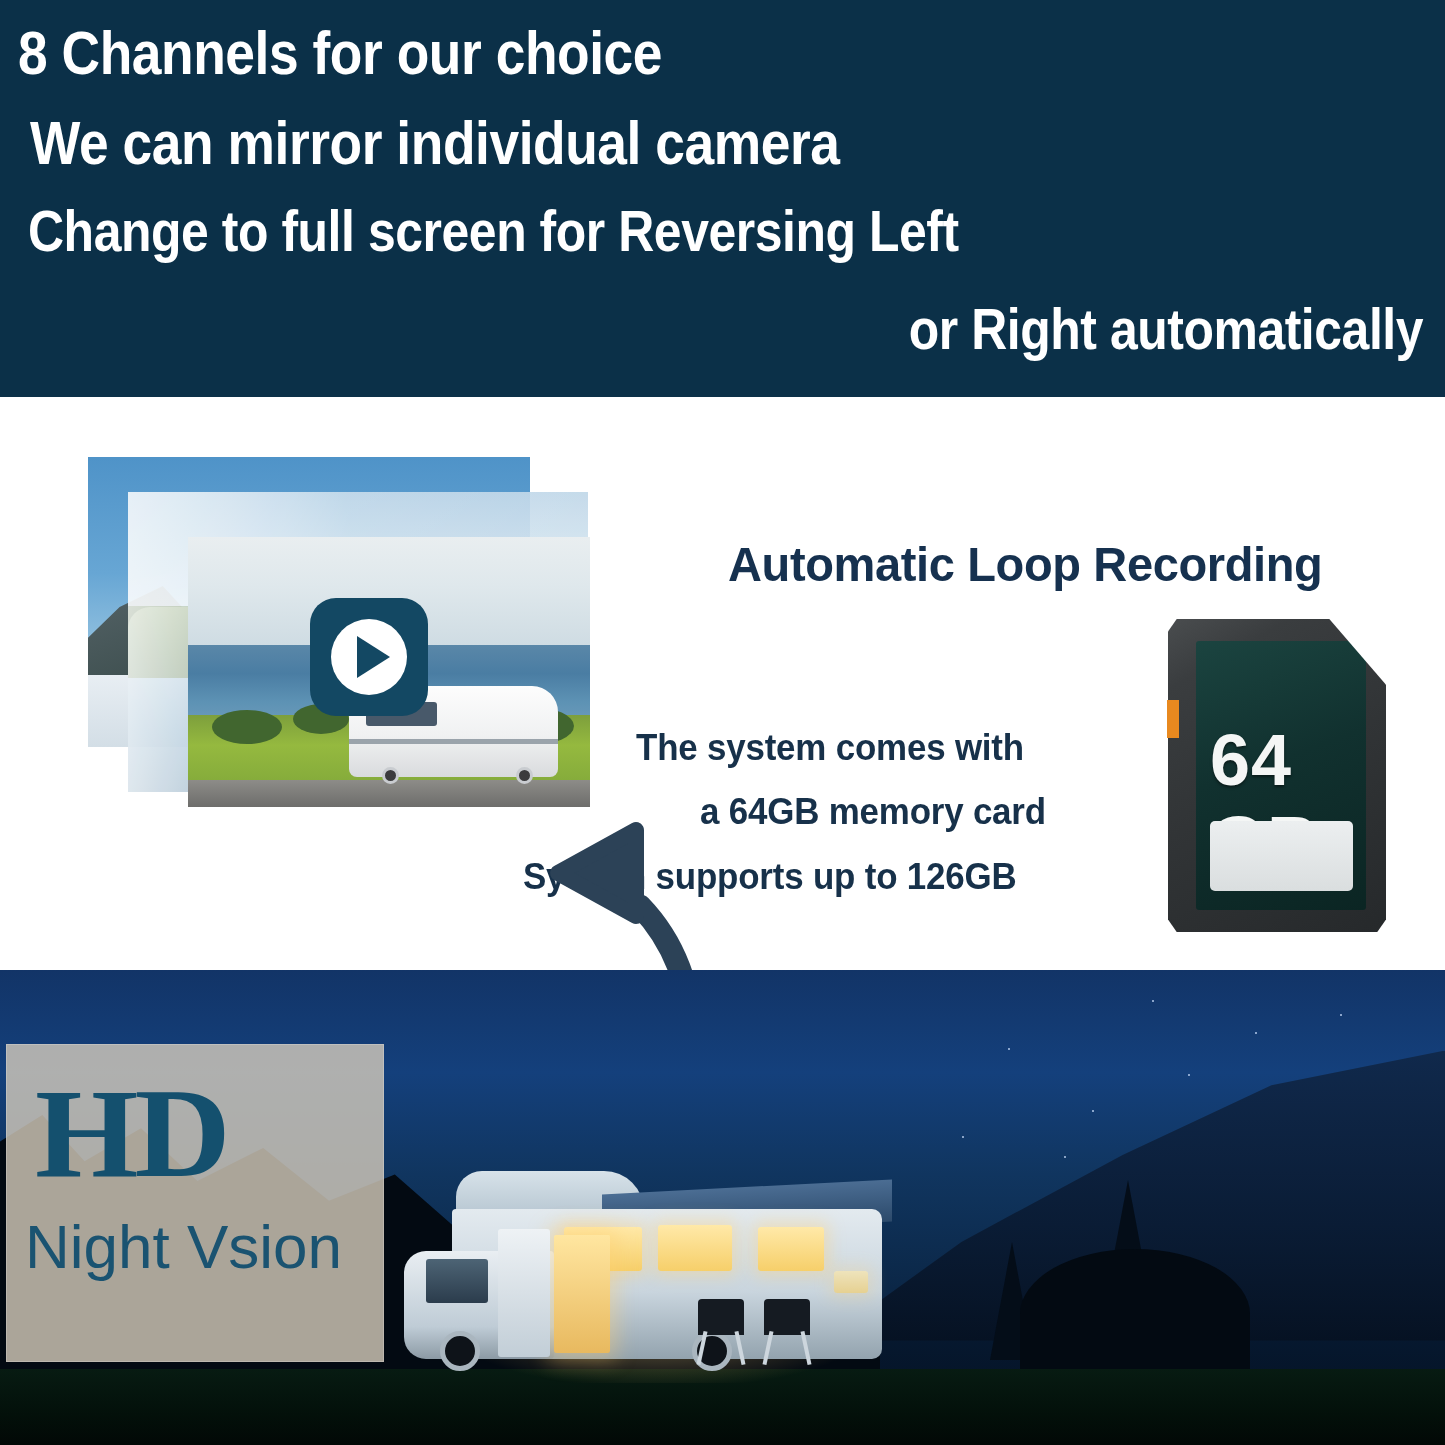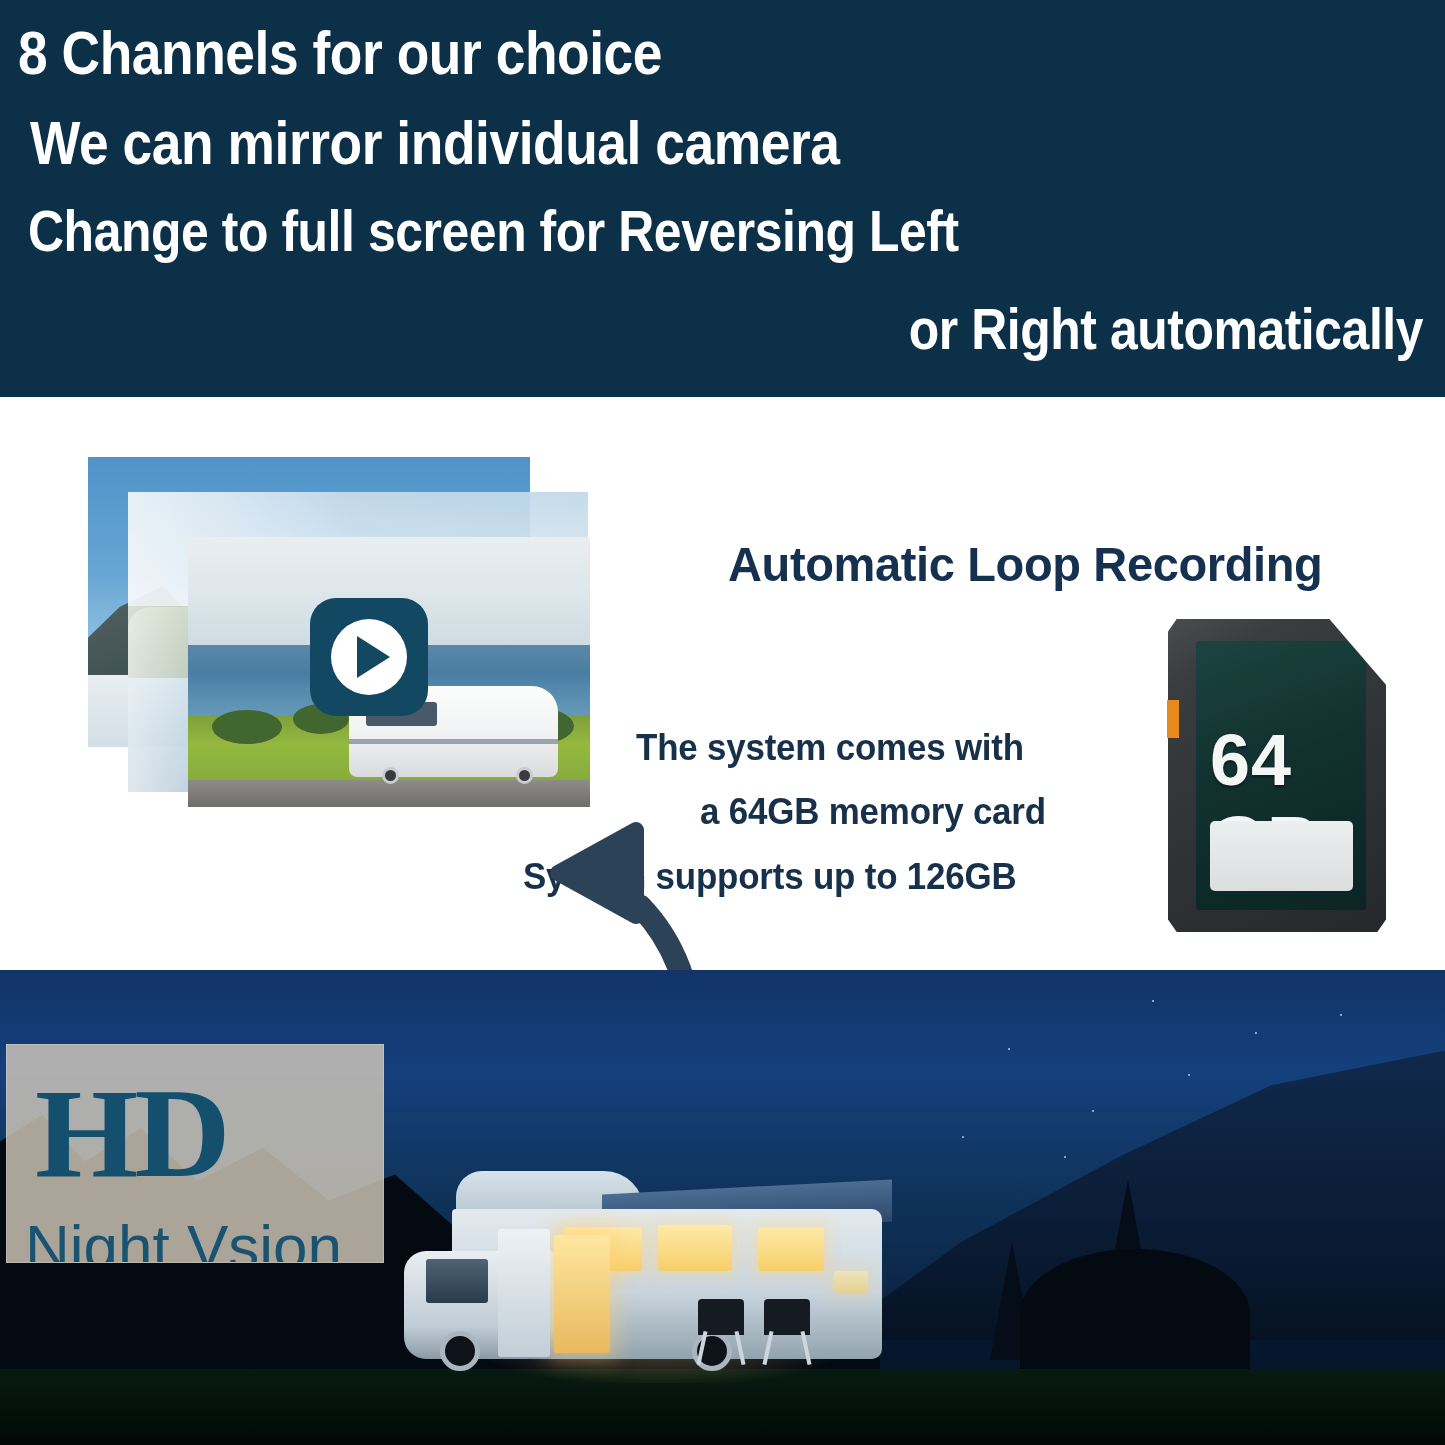--- a/index.html
+++ b/index.html
@@ -322,21 +322,21 @@
     background: #151b22; border-radius: 4px 4px 0 0;
   }
   .chair-leg {
     position: absolute; bottom: 0; width: 4px; height: 34px;
     background: #cdd6dd;
   }
 
   
   .hd-badge {
     position: absolute; left: 6px; top: 1044px;
-    width: 378px; height: 219px;
+    width: 378px; height: 318px;
     background: rgba(214,204,188,0.80);
     border: 1px solid rgba(255,255,255,0.22);
     z-index: 12;
     overflow: hidden;
   }
   .hd-logo {
     position: absolute; left: 28px; top: 24px;
     width: 290px; height: 116px;
   }
   .hd-text {

